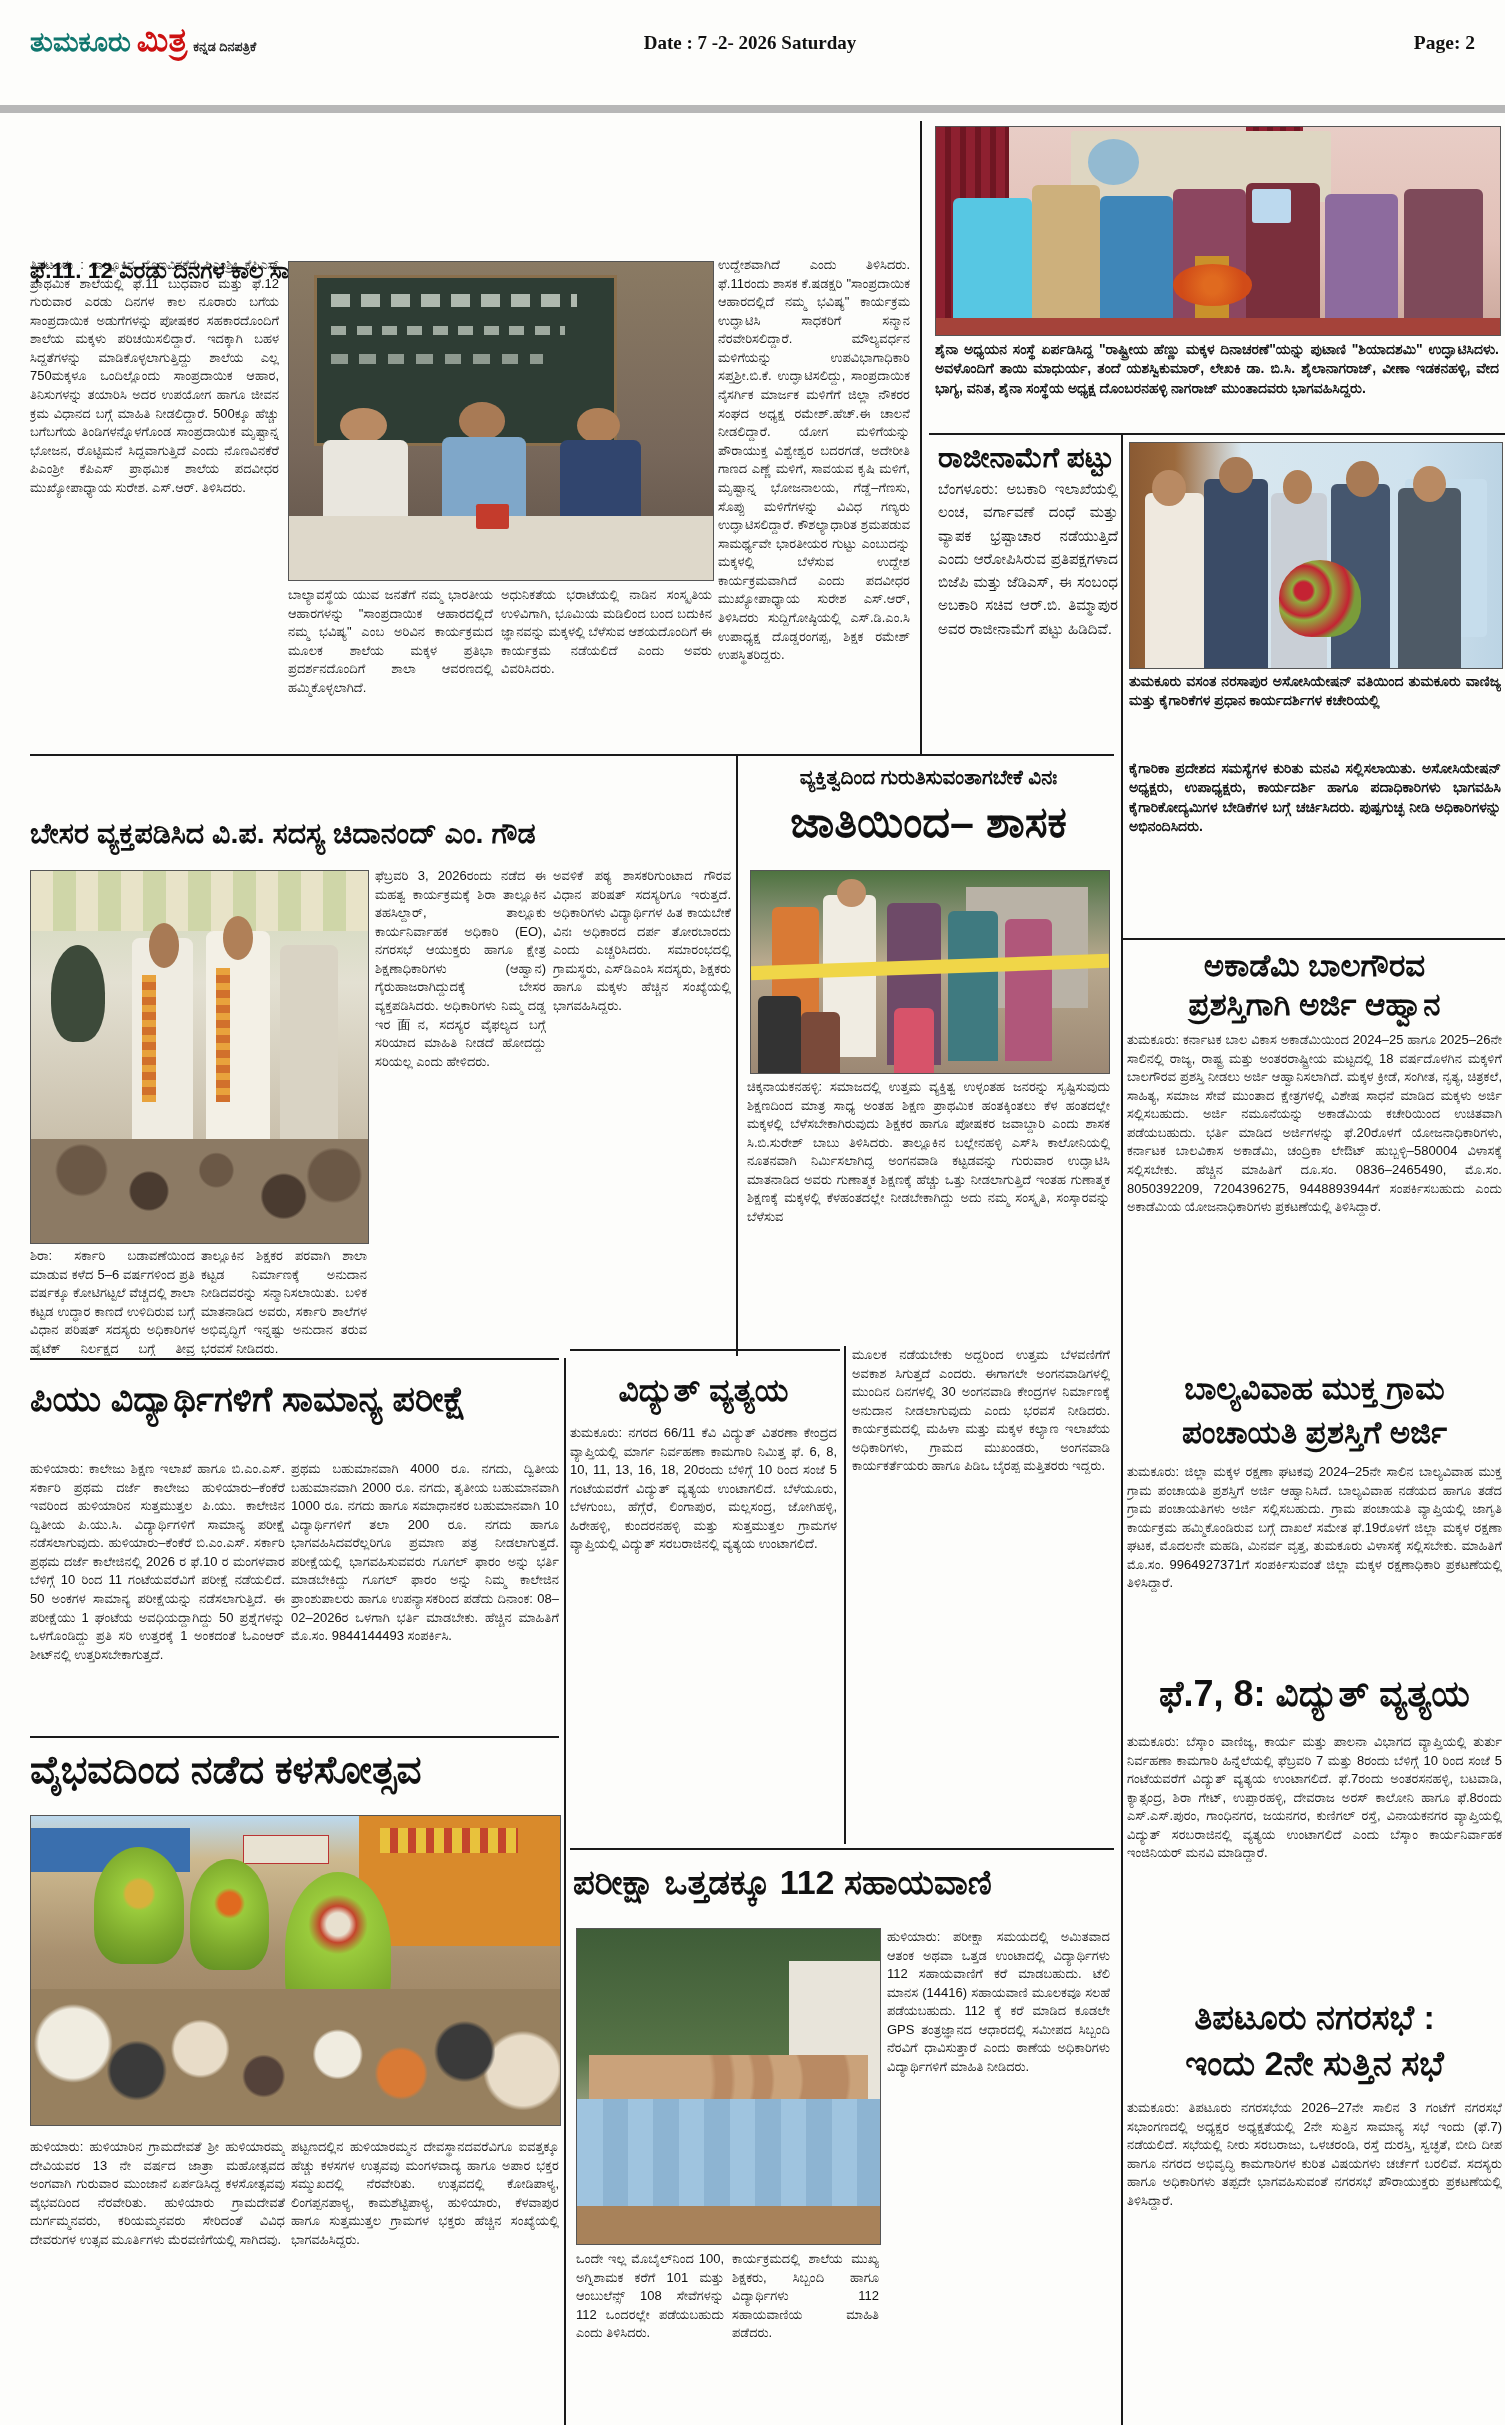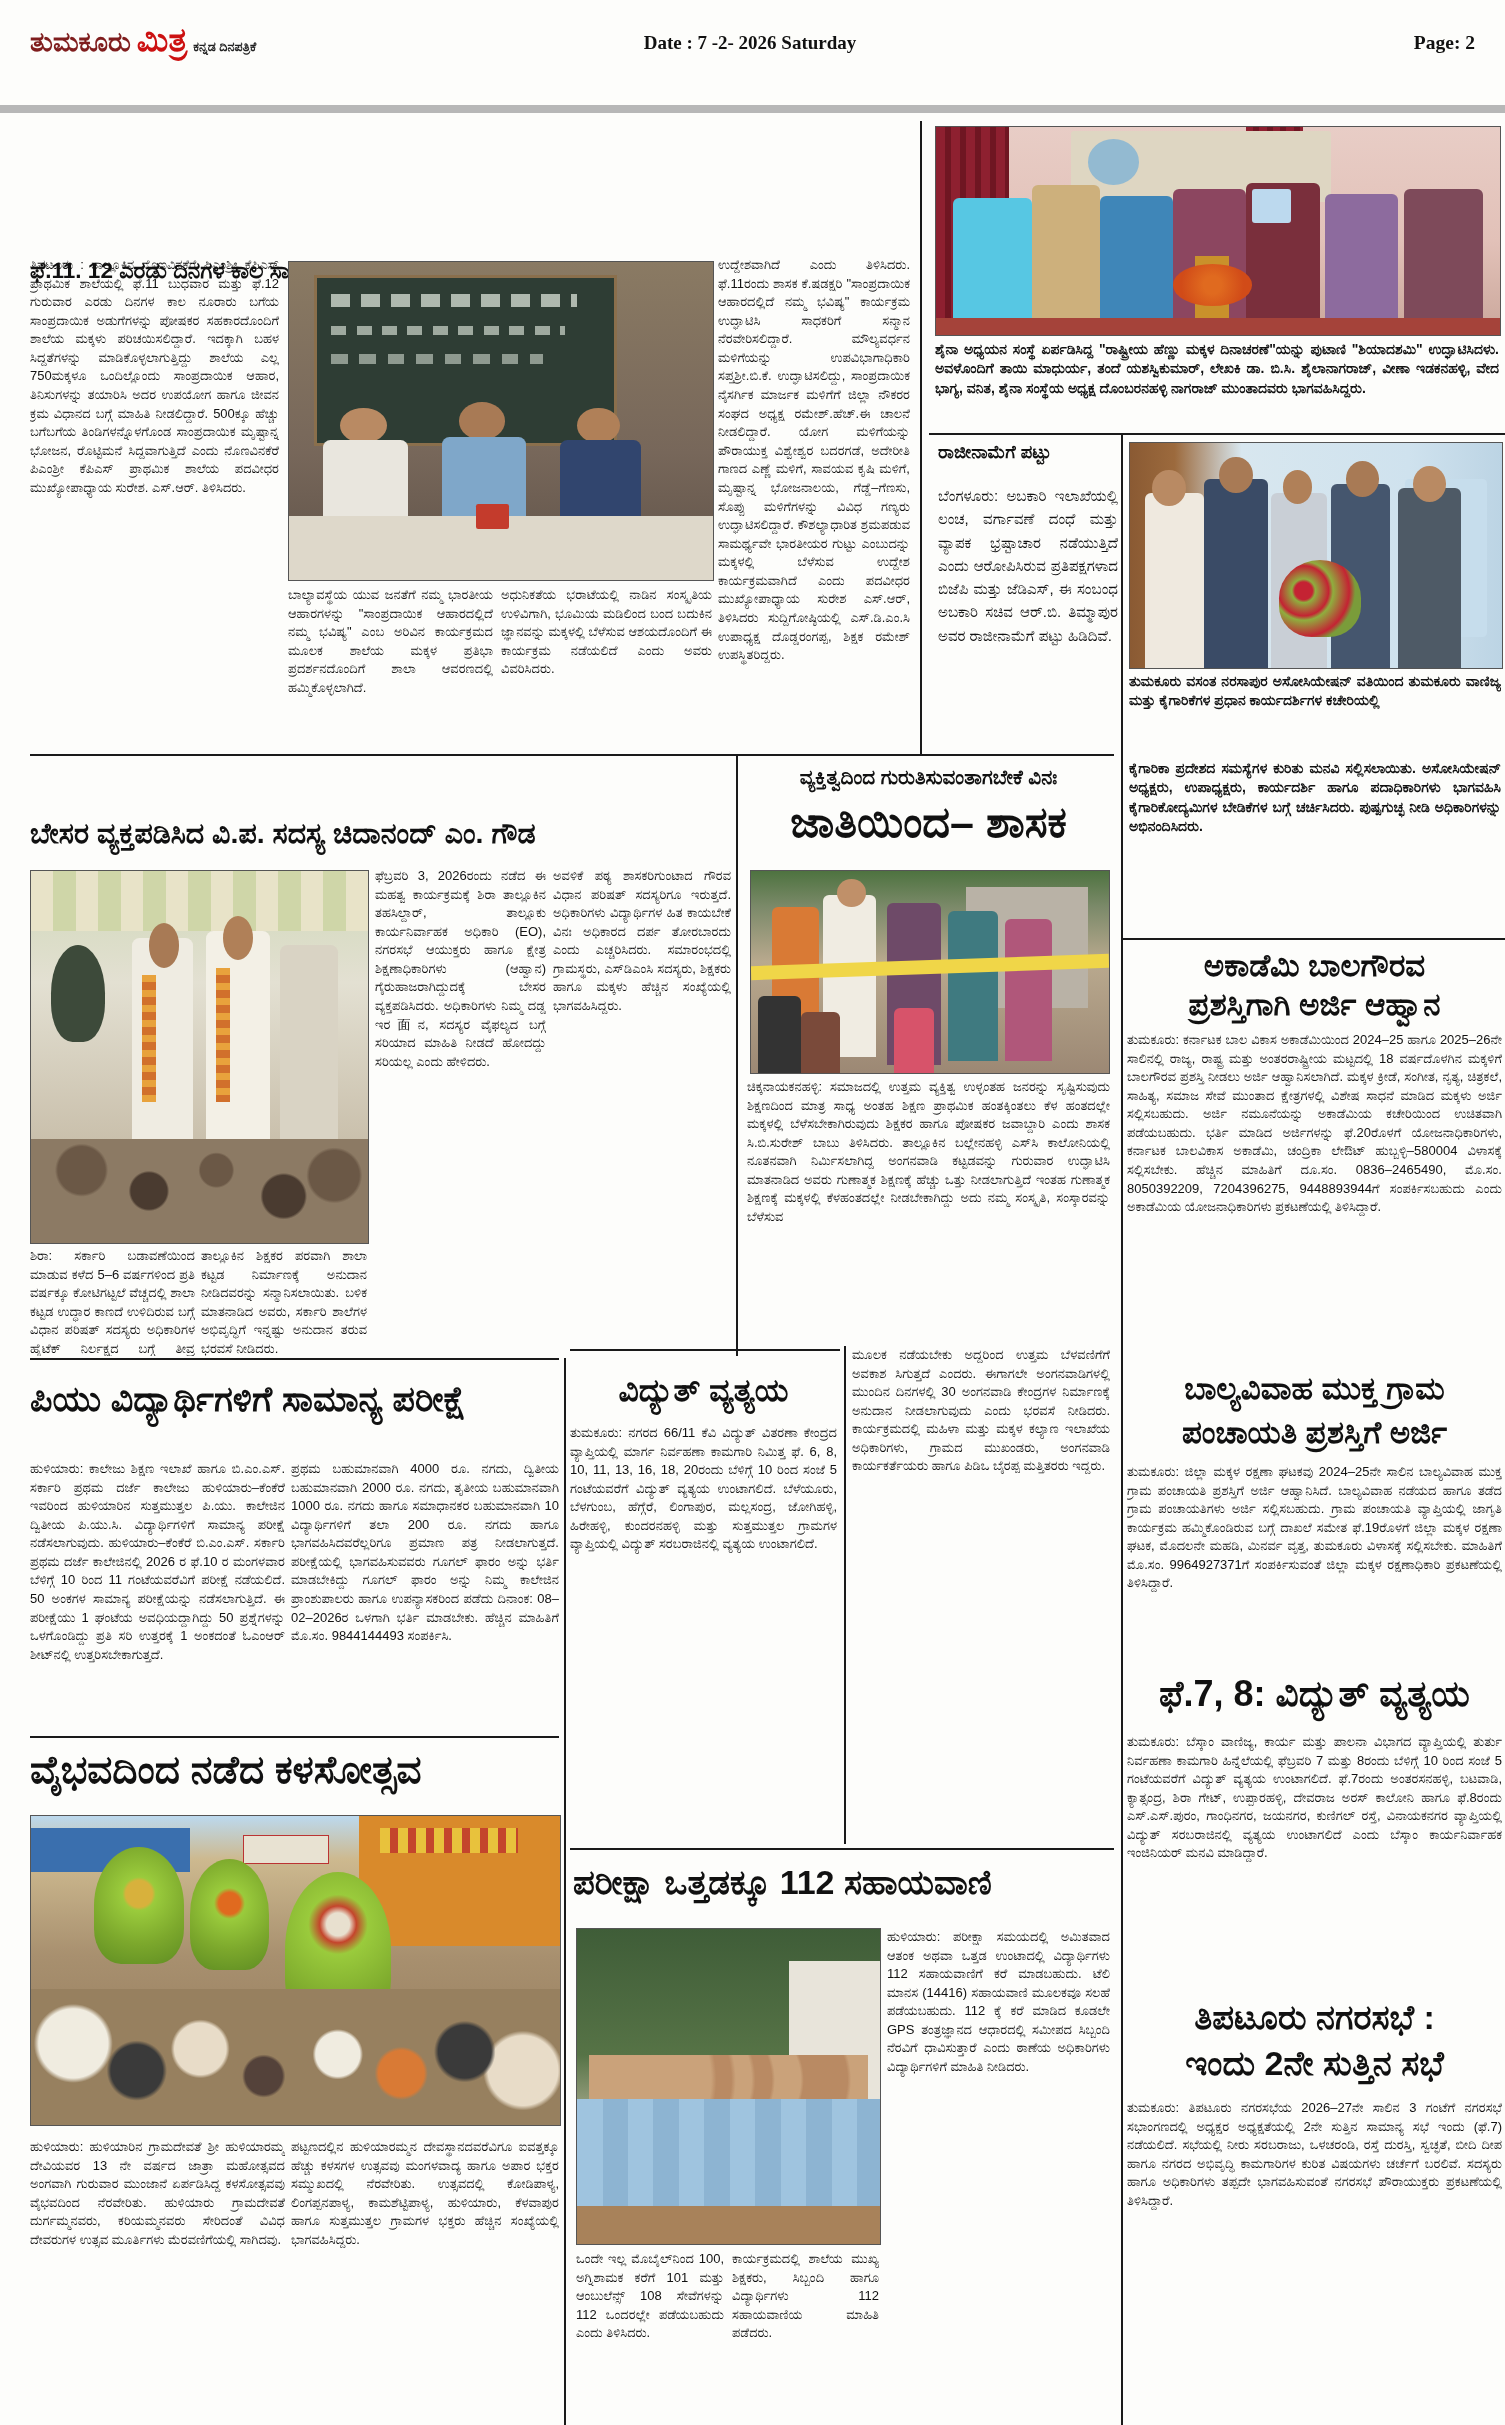--- a/index.html
+++ b/index.html
@@ -14,21 +14,21 @@
   .hl-sub{font-weight:700;font-size:22.5px;line-height:1.15;margin-top:42px;}
   .hl-lg{font-weight:700;font-size:32px;line-height:1.18;}
   .hl-rt{font-weight:700;font-size:31px;line-height:1.2;text-align:center;}
   .kicker{font-weight:700;font-size:20px;text-align:center;}
   
   .bd{font-size:13px;line-height:1.43;text-align:justify;overflow:hidden;word-break:break-word;}
   .bd-lg{font-size:15px;line-height:1.55;text-align:justify;overflow:hidden;}
   .cap{font-weight:700;font-size:14px;line-height:1.38;text-align:justify;overflow:hidden;}
   
   .mast{display:flex;align-items:baseline;gap:6px;}
-  .mast .m1{font-weight:700;font-size:27px;color:#7f1d1d;}
+  .mast .m1{font-weight:700;font-size:27px;color:#0f766e;}
   .mast .m2{font-weight:700;font-size:33px;color:#cc1111;}
   .mast .m3{font-weight:700;font-size:12.7px;color:#222;}
   .dateline{font-family:"Liberation Serif","DejaVu Serif",serif;font-weight:700;font-size:19px;text-align:center;}
   .pageno{font-family:"Liberation Serif","DejaVu Serif",serif;font-weight:700;font-size:19.5px;text-align:right;}
   
   .photo{position:absolute;overflow:hidden;border:0.7px solid #555;}
   .ph{position:absolute;}
 </style>
 </head>
 <body>
@@ -82,21 +82,21 @@
     <div class="ph" style="left:83%;top:30%;width:14%;height:69%;background:#7e4a5a;border-radius:6px 6px 0 0;"></div>
     <div class="ph" style="left:56%;top:30%;width:7%;height:16%;background:#bcd9ee;border-radius:3px;"></div>
     <div class="ph" style="left:46%;top:62%;width:6%;height:36%;background:#c9912b;"></div>
     <div class="ph" style="left:42%;top:66%;width:14%;height:20%;background:radial-gradient(circle,#e06a1f 20%,#d14b18 70%);border-radius:50%;"></div>
     <div class="ph" style="left:0;top:92%;width:100%;height:8%;background:#a5433a;"></div>
   </div>
   <div class="abs cap" style="left:935px;top:340px;width:564px;height:88px;">ಶೈನಾ ಅಧ್ಯಯನ ಸಂಸ್ಥೆ ಏರ್ಪಡಿಸಿದ್ದ "ರಾಷ್ಟ್ರೀಯ ಹೆಣ್ಣು ಮಕ್ಕಳ ದಿನಾಚರಣೆ"ಯನ್ನು ಪುಟಾಣಿ "ಶಿಯಾದಶಮಿ" ಉದ್ಘಾಟಿಸಿದಳು. ಅವಳೊಂದಿಗೆ ತಾಯಿ ಮಾಧುರ್ಯ, ತಂದೆ ಯಶಸ್ವಿಕುಮಾರ್, ಲೇಖಕಿ ಡಾ. ಬಿ.ಸಿ. ಶೈಲಾನಾಗರಾಜ್, ವೀಣಾ ಇಡಕನಹಳ್ಳಿ, ವೇದ ಭಾಗ್ಯ, ವನಿತ, ಶೈನಾ ಸಂಸ್ಥೆಯ ಅಧ್ಯಕ್ಷ ದೊಂಬರನಹಳ್ಳಿ ನಾಗರಾಜ್ ಮುಂತಾದವರು ಭಾಗವಹಿಸಿದ್ದರು.</div>
   <div class="rule-h" style="left:929px;top:433px;width:576px;"></div>
 
   <div class="abs" style="left:938px;top:442px;width:180px;height:304px;">
-    <div style="font-weight:700;font-size:18px;margin-bottom:21px;">ರಾಜೀನಾಮೆಗೆ ಪಟ್ಟು</div>
+    <div style="font-weight:700;font-size:28px;margin-bottom:2px;">ರಾಜೀನಾಮೆಗೆ ಪಟ್ಟು</div>
     <div class="bd-lg" style="height:261px;">ಬೆಂಗಳೂರು: ಅಬಕಾರಿ ಇಲಾಖೆಯಲ್ಲಿ ಲಂಚ, ವರ್ಗಾವಣೆ ದಂಧೆ ಮತ್ತು ವ್ಯಾಪಕ ಭ್ರಷ್ಟಾಚಾರ ನಡೆಯುತ್ತಿದೆ ಎಂದು ಆರೋಪಿಸಿರುವ ಪ್ರತಿಪಕ್ಷಗಳಾದ ಬಿಜೆಪಿ ಮತ್ತು ಜೆಡಿಎಸ್, ಈ ಸಂಬಂಧ ಅಬಕಾರಿ ಸಚಿವ ಆರ್.ಬಿ. ತಿಮ್ಮಾಪುರ ಅವರ ರಾಜೀನಾಮೆಗೆ ಪಟ್ಟು ಹಿಡಿದಿವೆ.</div>
   </div>
 
   <div class="rule-v" style="left:1121px;top:435px;height:1991px;"></div>
 
   <div class="photo" style="left:1129px;top:442px;width:372px;height:225px;background:linear-gradient(90deg,#8a5a33 0%,#9c6a3d 12%,#d8e7ef 30%,#cfe2ee 75%,#bcd4e4 100%);">
     <div class="ph" style="left:74%;top:16%;width:22%;height:70%;background:#c6ddec;border-radius:4.5px;"></div>
     <div class="ph" style="left:4%;top:22%;width:16%;height:78%;background:#efe9df;border-radius:6px 6px 0 0;"></div>
     <div class="ph" style="left:20%;top:16%;width:17%;height:84%;background:#3a4b66;border-radius:6px 6px 0 0;"></div>
     <div class="ph" style="left:38%;top:22%;width:15%;height:78%;background:#c9cfd6;border-radius:6px 6px 0 0;"></div>

